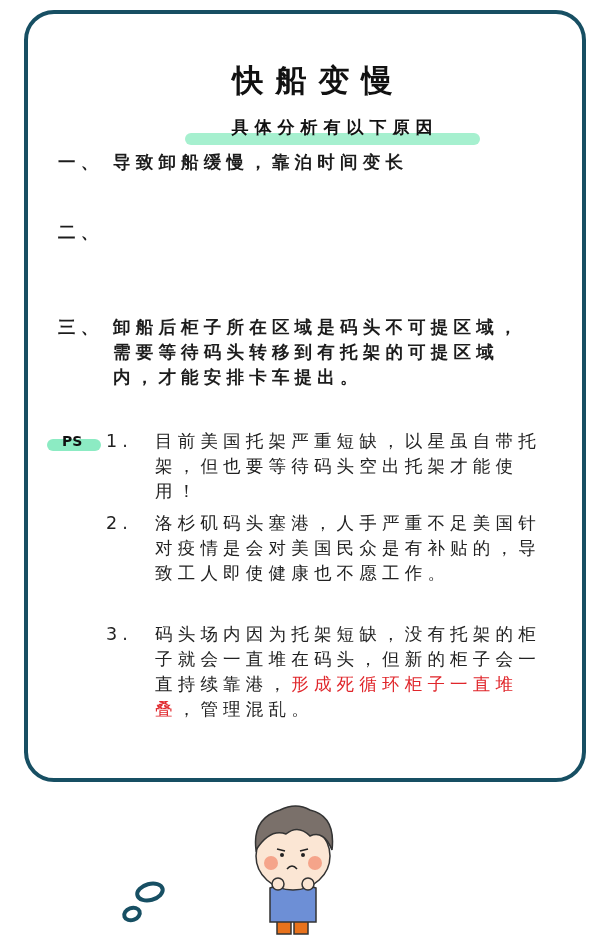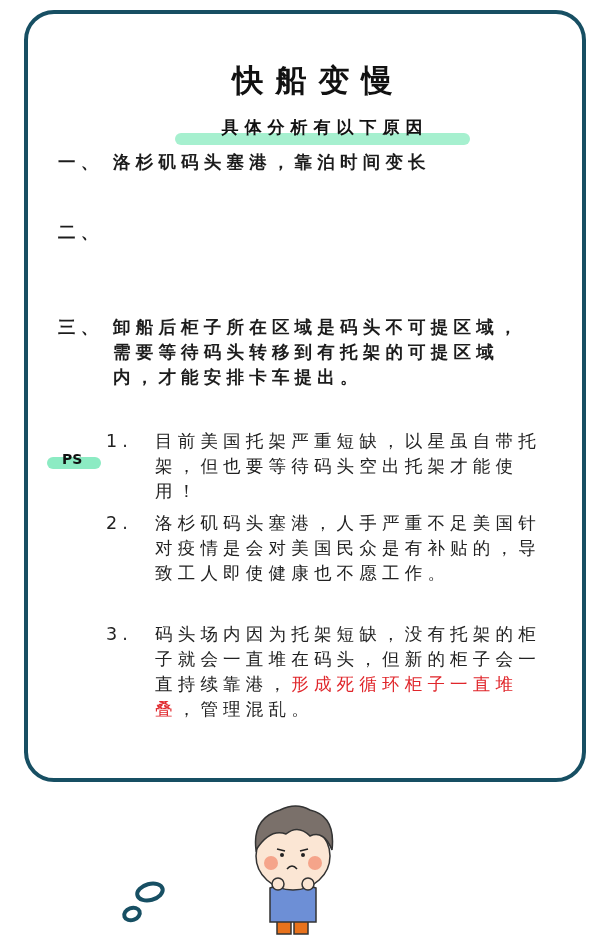--- a/index.html
+++ b/index.html
@@ -1,26 +1,26 @@
 <!DOCTYPE html>
 <html><head>
 <meta charset="utf-8">
 <style>
   html,body{margin:0;padding:0;background:#fff;}
   body{width:615px;height:938px;position:relative;overflow:hidden;font-family:"DejaVu Sans","Liberation Sans",sans-serif;color:#1c1c1c;}
   .card{position:absolute;left:24px;top:10px;width:562px;height:772px;border:4px solid #174f63;border-radius:30px;box-sizing:border-box;background:#fff;}
   .title{position:absolute;left:0;right:0;top:46px;text-align:center;font-size:31px;font-weight:bold;letter-spacing:12px;color:#111;padding-left:27px;}
-  .subtitle-wrap{position:absolute;left:147px;top:100px;width:300px;height:34px;font-family:Liberation Serif, serif;}
+  .subtitle-wrap{position:absolute;left:157px;top:100px;width:300px;height:34px;font-family:Liberation Serif, serif;}
   .sub-hl{position:absolute;left:0;top:19px;width:295px;height:12px;background:#a6f0cf;border-radius:6px;}
   .subtitle{position:absolute;left:0;right:0;top:2px;text-align:center;font-size:17px;letter-spacing:6px;color:#111;font-weight:bold;}
   .item{position:absolute;left:58px;font-size:17.5px;font-weight:bold;line-height:25px;letter-spacing:5.2px;}
   .item .num{position:absolute;left:0;top:0;width:56px;}
   .item .txt{margin-left:55px;width:420px;}
   .blue{color:#2b8ec8;font-weight:bold;display:block;margin-left:7px;}
-  .ps-wrap{position:absolute;left:47px;top:451px;width:54px;height:20px;text-align:center;}
+  .ps-wrap{position:absolute;left:47px;top:433px;width:54px;height:20px;text-align:center;}
   .ps-hl{position:absolute;left:0;top:6px;width:54px;height:12px;background:#8cebc3;border-radius:6px;}
   .ps{position:absolute;left:15px;top:0;font-size:14px;font-weight:bold;color:#111;}
   .pitem{position:absolute;left:106px;font-size:17.5px;line-height:25px;letter-spacing:5.2px;color:#222;}
   .pitem .num{position:absolute;left:0;top:0;}
   .pitem .txt{margin-left:49px;width:396px;}
   .red{color:#e0262b;}
   .bubbles{position:absolute;left:118px;top:880px;}
   .figure{position:absolute;left:240px;top:800px;}
 </style>
 </head>
@@ -30,21 +30,21 @@
   <div class="title">快船变慢</div>
   <div class="subtitle-wrap">
     <div class="sub-hl"></div>
     <div class="subtitle">具体分析有以下原因</div>
   </div>
 </div>
 
 <div class="item" style="top:150px;">
   <span class="num">一、</span>
   <div class="txt">
-    <span>洛杉矶码头塞港，靠泊时间变长</span>
+    <span>导致卸船缓慢，靠泊时间变长</span>
   </div>
 </div>
 
 <div class="item" style="top:220px;">
   <span class="num">二、</span>
   <div class="txt">
   </div>
 </div>
 
 <div class="item" style="top:315px;">

